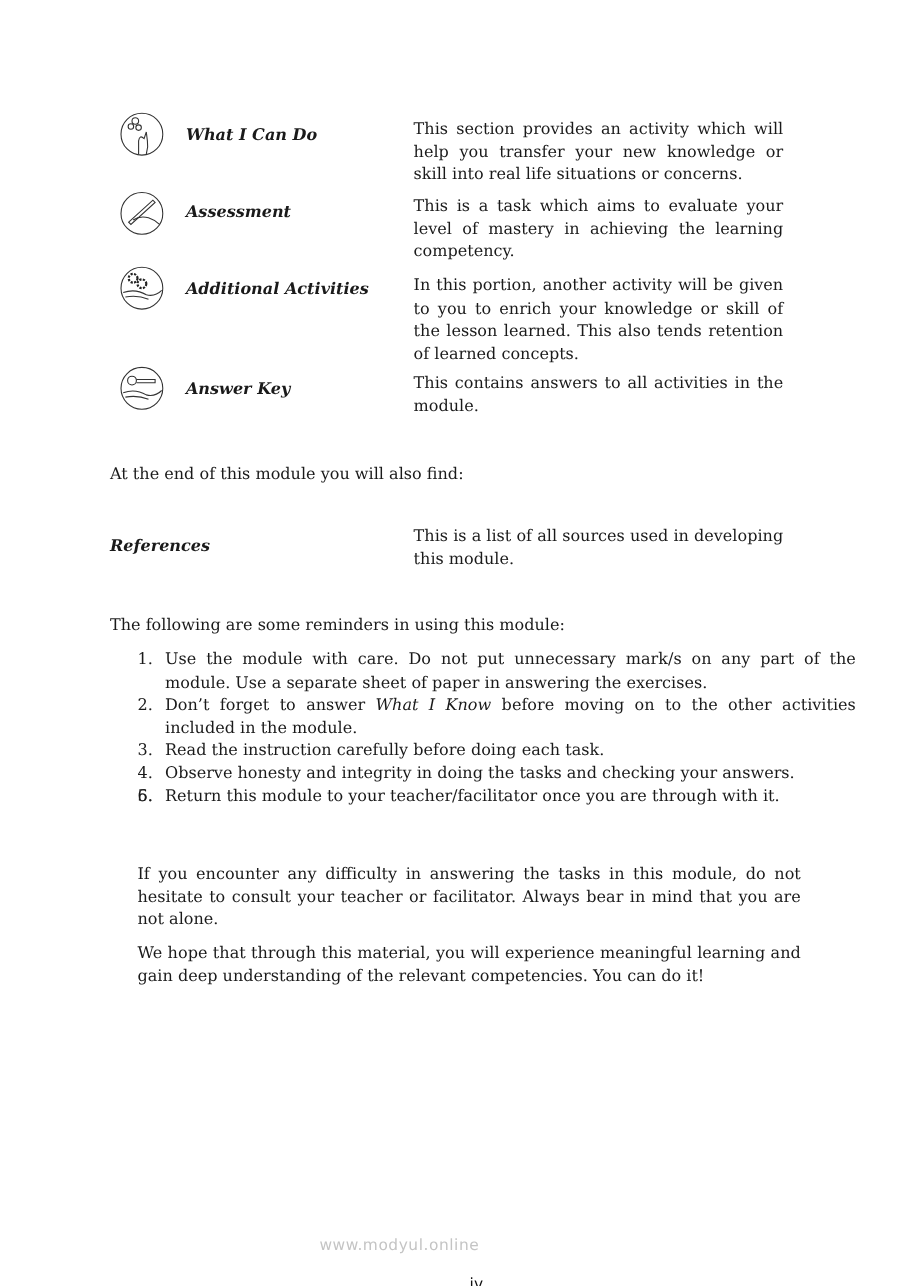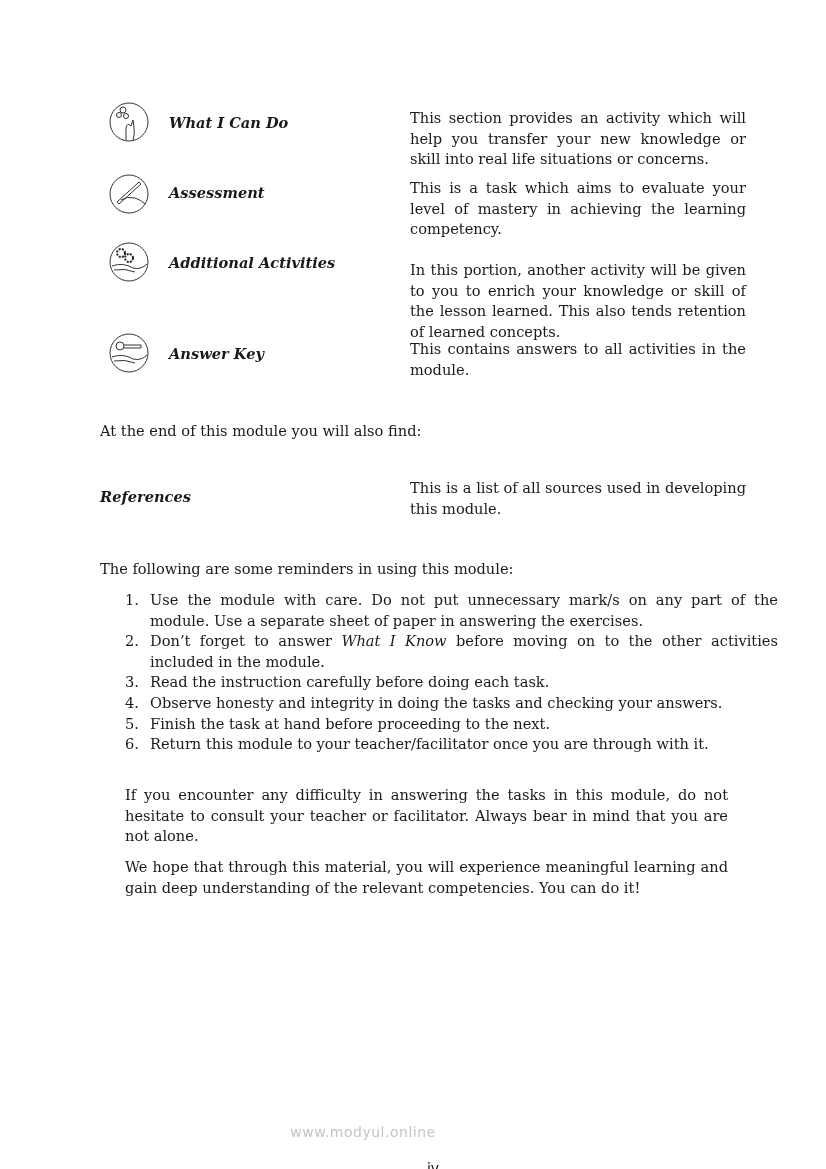--- a/index.html
+++ b/index.html
@@ -4,21 +4,21 @@
 <style>
   html, body { margin: 0; padding: 0; background: #ffffff; }
   body { width: 826px; height: 1169px; position: relative; overflow: hidden;
          font-family: "DejaVu Serif", "Liberation Serif", serif; color: #1a1a1a; }
   .serif { font-family: "DejaVu Serif", "Liberation Serif", serif; font-size: 14.6px; line-height: 20.6px; }
   .row { position: absolute; left: 100px; width: 612px; }
   .icon { position: absolute; left: 9px; width: 40px; height: 40px; }
   .icon svg { width: 40px; height: 40px; display: block; }
   .label { position: absolute; left: 69px; font-weight: bold; font-style: italic;
            font-family: "DejaVu Serif", serif; font-size: 14.6px; }
-  .desc { position: absolute; left: 276px; width: 336px; text-align: justify; margin-left: 34px; }
+  .desc { position: absolute; left: 276px; width: 336px; text-align: justify; }
   .plain { position: absolute; left: 100px; width: 628px; }
   ol.reminders { position: absolute; left: 100px; top: 590px; width: 628px; margin: 0;
                  padding-left: 50px; list-style: none; }
   ol.reminders li { position: relative; text-align: justify; }
   ol.reminders li .num { position: absolute; left: -25px; }
   .para { position: absolute; left: 125px; width: 603px; text-align: justify; }
   .pageno { position: absolute; top: 1160px; left: 0; width: 826px; text-align: center;
             font-family: "DejaVu Sans", sans-serif; font-size: 14px; color: #111; margin-left: 20px; }
   .watermark { position: absolute; top: 1124px; left: 0; width: 726px; text-align: center;
                font-family: "DejaVu Sans", sans-serif; font-size: 14px; color: #c4c4c4; letter-spacing: 0.5px; }
@@ -56,21 +56,21 @@
   <div class="icon" style="top:-6px;">
     <svg viewBox="0 0 40 40">
         <circle cx="20" cy="20" r="19" fill="none" stroke="#333" stroke-width="1"></circle>
       <circle cx="12" cy="11" r="4" fill="none" stroke="#222" stroke-width="2" stroke-dasharray="2 1.2"></circle>
       <circle cx="20" cy="16" r="4" fill="none" stroke="#222" stroke-width="2" stroke-dasharray="2 1.2"></circle>
       <path d="M3 24 Q14 20 24 26 Q32 28 38 22" fill="none" stroke="#333" stroke-width="1"></path>
       <path d="M5 28 Q16 26 26 30" fill="none" stroke="#333" stroke-width="1"></path>
     </svg>
   </div>
   <span class="label" style="top:6px;">Additional Activities</span>
-  <div class="desc serif" style="top:12px;">In this portion, another activity will be given to you to enrich your knowledge or skill of the lesson learned. This also tends retention of learned concepts.</div>
+  <div class="desc serif" style="top:2px;">In this portion, another activity will be given to you to enrich your knowledge or skill of the lesson learned. This also tends retention of learned concepts.</div>
 </div>
 
 <div class="row" style="top:339px;">
   <div class="icon" style="top:-6px;">
     <svg viewBox="0 0 40 40">
         <circle cx="20" cy="20" r="19" fill="none" stroke="#333" stroke-width="1"></circle>
       <circle cx="11" cy="13" r="4" fill="none" stroke="#333" stroke-width="1"></circle>
       <path d="M15 12 L32 12 L32 15 L15 15" fill="none" stroke="#333" stroke-width="1"></path>
       <path d="M3 24 Q14 20 24 26 Q32 28 38 22" fill="none" stroke="#333" stroke-width="1"></path>
       <path d="M5 28 Q16 26 26 30" fill="none" stroke="#333" stroke-width="1"></path>
@@ -101,21 +101,20 @@
   <li>
     <span class="num">3.</span>
     <span>Read the instruction carefully before doing each task.</span>
   </li>
   <li>
     <span class="num">4.</span>
     <span>Observe honesty and integrity in doing the tasks and checking your answers.</span>
   </li>
   <li>
     <span class="num">5.</span>
-    <span>Finish the task at hand before proceeding to the next.</span>
   </li>
   <li>
     <span class="num">6.</span>
     <span>Return this module to your teacher/facilitator once you are through with it.</span>
   </li>
 </ol>
 
 <div class="para serif" style="top:785px;">If you encounter any difficulty in answering the tasks in this module, do not hesitate to consult your teacher or facilitator. Always bear in mind that you are not alone.</div>
 <div class="para serif" style="top:857px;">We hope that through this material, you will experience meaningful learning and gain deep understanding of the relevant competencies. You can do it!</div>
 

